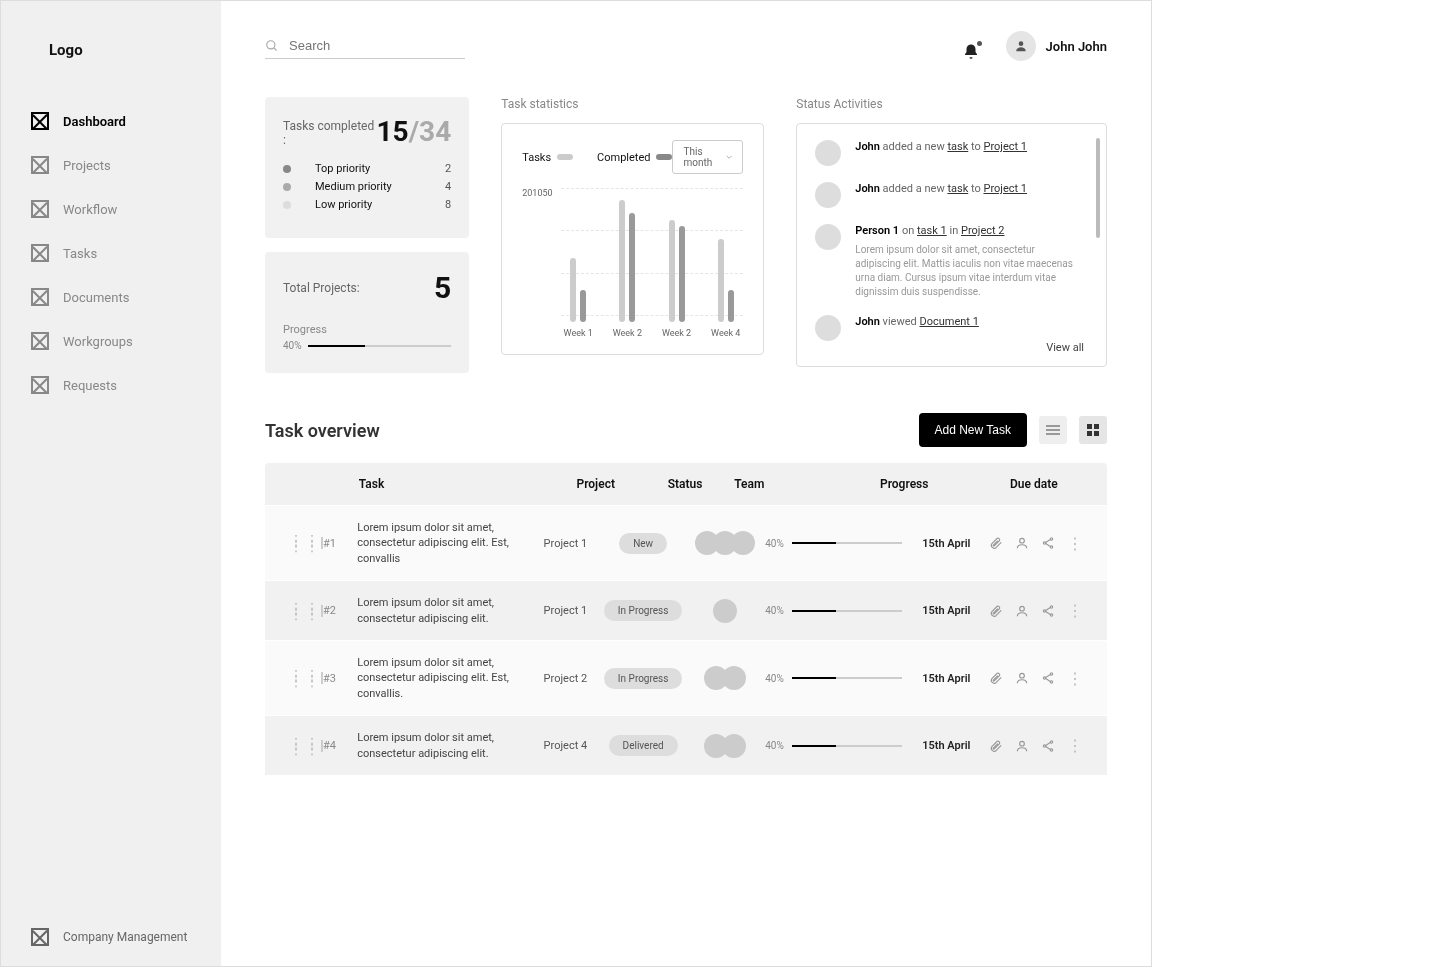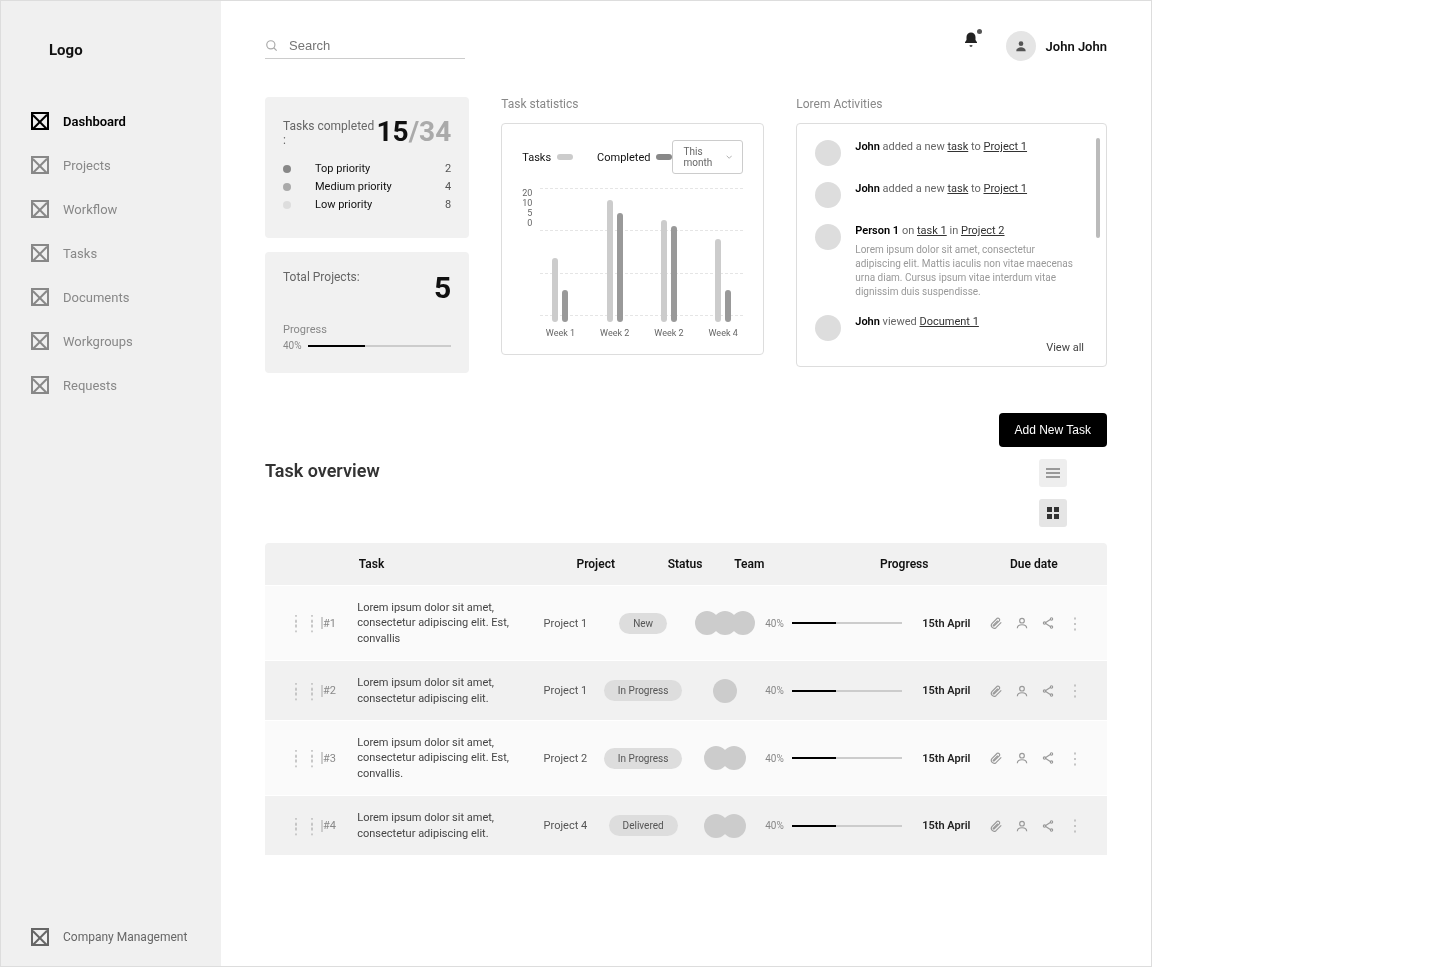--- a/index.html
+++ b/index.html
@@ -12,58 +12,58 @@
 .nav-item.active { color: #000; font-weight: 600; }
 .nav-icon { width: 18px; height: 18px; border: 2px solid currentColor; position: relative; }
 .nav-icon::before, .nav-icon::after { content: ""; position: absolute; background: currentColor; width: 140%; height: 2px; top: 50%; left: -20%; }
 .nav-icon::before { transform: rotate(45deg); }
 .nav-icon::after { transform: rotate(-45deg); }
 .company { display: flex; align-items: center; gap: 14px; padding: 0 30px; color: #666; font-size: 12px; }
 .main { flex: 1; overflow: auto; padding: 30px 44px 40px; position: relative; }
 .topbar { display: flex; align-items: center; justify-content: space-between; margin-bottom: 36px; }
 .search { display: flex; align-items: center; gap: 10px; border-bottom: 1px solid #ccc; padding: 4px 0; width: 200px; }
 .search input { border: none; outline: none; font-size: 13px; flex: 1; background: transparent; }
-.user-area { display: flex; align-items: flex-start; gap: 26px; }
+.user-area { display: flex; align-items: flex-end; gap: 26px; }
 .bell { position: relative; width: 18px; height: 18px; }
 .bell-dot { position: absolute; top: -2px; right: -2px; width: 5px; height: 5px; background: #555; border-radius: 50%; }
 .avatar { width: 30px; height: 30px; background: #e5e5e5; border-radius: 50%; display: flex; align-items: center; justify-content: center; }
 .username { font-weight: 600; font-size: 13px; }
 h1 { font-size: 26px; font-weight: 700; margin-bottom: 22px; }
 .cards { display: flex; gap: 32px; margin-bottom: 40px; }
 .col1 { width: 230px; display: flex; flex-direction: column; gap: 14px; }
 .card { border-radius: 4px; padding: 18px 18px 22px; }
 .card.gray { background: #f1f1f1; }
 .card-title { color: #888; font-size: 12px; margin-bottom: 12px; }
 .tc-row { display: flex; justify-content: space-between; align-items: flex-start; }
 .tc-label { color: #666; font-size: 12px; margin-top: 4px; }
 .tc-num { font-size: 28px; font-weight: 700; }
 .tc-num .muted { color: #aaa; }
 .prio-list { margin-top: 14px; font-size: 11px; }
 .prio-row { display: flex; align-items: center; gap: 24px; margin: 5px 0; }
 .dot { width: 8px; height: 8px; border-radius: 50%; background: #aaa; }
 .dot.high { background: #888; }
 .dot.low { background: #ddd; }
 .prio-row .cnt { margin-left: auto; color: #555; }
-.tp-row { display: flex; justify-content: space-between; }
+.tp-row { display: flex; justify-content: space-between; align-items: center; }
 .tp-label { color: #666; font-size: 12px; }
 .tp-num { font-size: 30px; font-weight: 700; }
 .progress-label { color: #888; font-size: 11px; margin-top: 18px; }
 .progress-pct { color: #888; font-size: 10px; margin-top: 4px; display: flex; align-items: center; gap: 6px; }
 .pbar { flex: 1; height: 2px; background: #ccc; }
 .pbar-fill { height: 100%; background: #000; width: 40%; }
 .col2 { flex: 1; display: flex; flex-direction: column; }
 .chart-card { border: 1px solid #ddd; border-radius: 4px; padding: 16px 20px; }
 .chart-head { display: flex; justify-content: space-between; align-items: center; margin-bottom: 14px; }
 .legend { display: flex; gap: 24px; font-size: 11px; }
 .legend-item { display: flex; align-items: center; gap: 6px; }
 .legend-bar { width: 16px; height: 6px; border-radius: 3px; background: #ccc; }
 .legend-bar.dark { background: #888; }
 .period-select { border: 1px solid #ccc; border-radius: 3px; padding: 5px 10px; font-size: 10px; display: flex; align-items: center; gap: 10px; color: #666; cursor: pointer; }
 .chart { display: flex; height: 150px; }
-.yaxis { display: flex; flex-direction: column; justify-content: flex-start; font-size: 9px; color: #666; padding-bottom: 22px; padding-right: 8px; text-align: right; }
+.yaxis { display: flex; justify-content: center; font-size: 9px; color: #666; padding-bottom: 22px; padding-right: 8px; text-align: right; }
 .plot { flex: 1; display: flex; gap: 14px; align-items: flex-end; border-left: 0; position: relative; }
 .gridlines { position: absolute; inset: 0 0 22px 0; display: flex; flex-direction: column; justify-content: space-between; }
 .gridlines div { border-top: 1px dashed #e5e5e5; height: 0; }
 .bar-group { flex: 1; display: flex; flex-direction: column; align-items: center; gap: 6px; z-index: 1; }
 .bars { display: flex; gap: 4px; align-items: flex-end; height: 128px; }
 .bar { width: 6px; border-radius: 3px; }
 .bar.task { background: #ccc; }
 .bar.comp { background: #999; }
 .xlabel { font-size: 9px; color: #666; }
 .col3 { width: 350px; display: flex; flex-direction: column; }
@@ -71,21 +71,21 @@
 .act-scroll { height: 100%; overflow: hidden; padding-right: 18px; }
 .act-item { display: flex; gap: 14px; margin-bottom: 16px; font-size: 11px; color: #666; }
 .act-avatar { width: 26px; height: 26px; background: #ddd; border-radius: 50%; flex-shrink: 0; }
 .act-text b { color: #000; font-weight: 600; }
 .act-text u { color: #333; }
 .act-desc { margin-top: 6px; font-size: 10px; line-height: 1.4; color: #999; }
 .view-all { position: absolute; bottom: 12px; right: 22px; font-size: 11px; color: #444; cursor: pointer; }
 .scrollbar { position: absolute; right: 6px; top: 14px; width: 4px; height: 100px; background: #bbb; border-radius: 2px; }
 .task-ov-head { display: flex; justify-content: space-between; align-items: center; margin-bottom: 16px; }
 .task-ov-head h2 { font-size: 18px; font-weight: 600; color: #333; }
-.head-actions { display: flex; gap: 12px; align-items: center; flex-direction: column; }
+.head-actions { display: flex; gap: 12px; align-items: center; }
 .btn-add { background: #000; color: #fff; border: none; padding: 10px 16px; border-radius: 4px; font-size: 12px; cursor: pointer; }
 .view-toggle { width: 28px; height: 28px; background: #eee; border-radius: 3px; display: flex; align-items: center; justify-content: center; cursor: pointer; }
 .view-toggle.active { background: #e5e5e5; }
 .table { border-radius: 4px; }
 .thead { display: flex; padding: 14px 24px; font-size: 12px; font-weight: 600; background: #f1f1f1; border-radius: 4px 4px 0 0; }
 .col-drag { width: 34px; }
 .col-id { width: 44px; }
 .col-task { width: 220px; }
 .col-proj { width: 90px; text-align: center; }
 .col-status { width: 110px; text-align: center; }
@@ -289,21 +289,21 @@
                     <div class="bar comp" style="height:25%"></div>
                   </div>
                   <div class="xlabel">Week 4</div>
                 </div>
               </div>
           </div>
         </div>
       </div>
 
       <div class="col3">
-        <div class="card-title">Lorem Activities</div>
+        <div class="card-title">Status Activities</div>
         <div class="activity-card">
           <div class="act-scroll" id="act-list">
               <div class="act-item">
                 <div class="act-avatar"></div>
                 <div class="act-text"><b>John</b> added a new <u>task</u> to <u>Project 1</u></div>
               </div>
               <div class="act-item">
                 <div class="act-avatar"></div>
                 <div class="act-text"><b>John</b> added a new <u>task</u> to <u>Project 1</u></div>
               </div>

